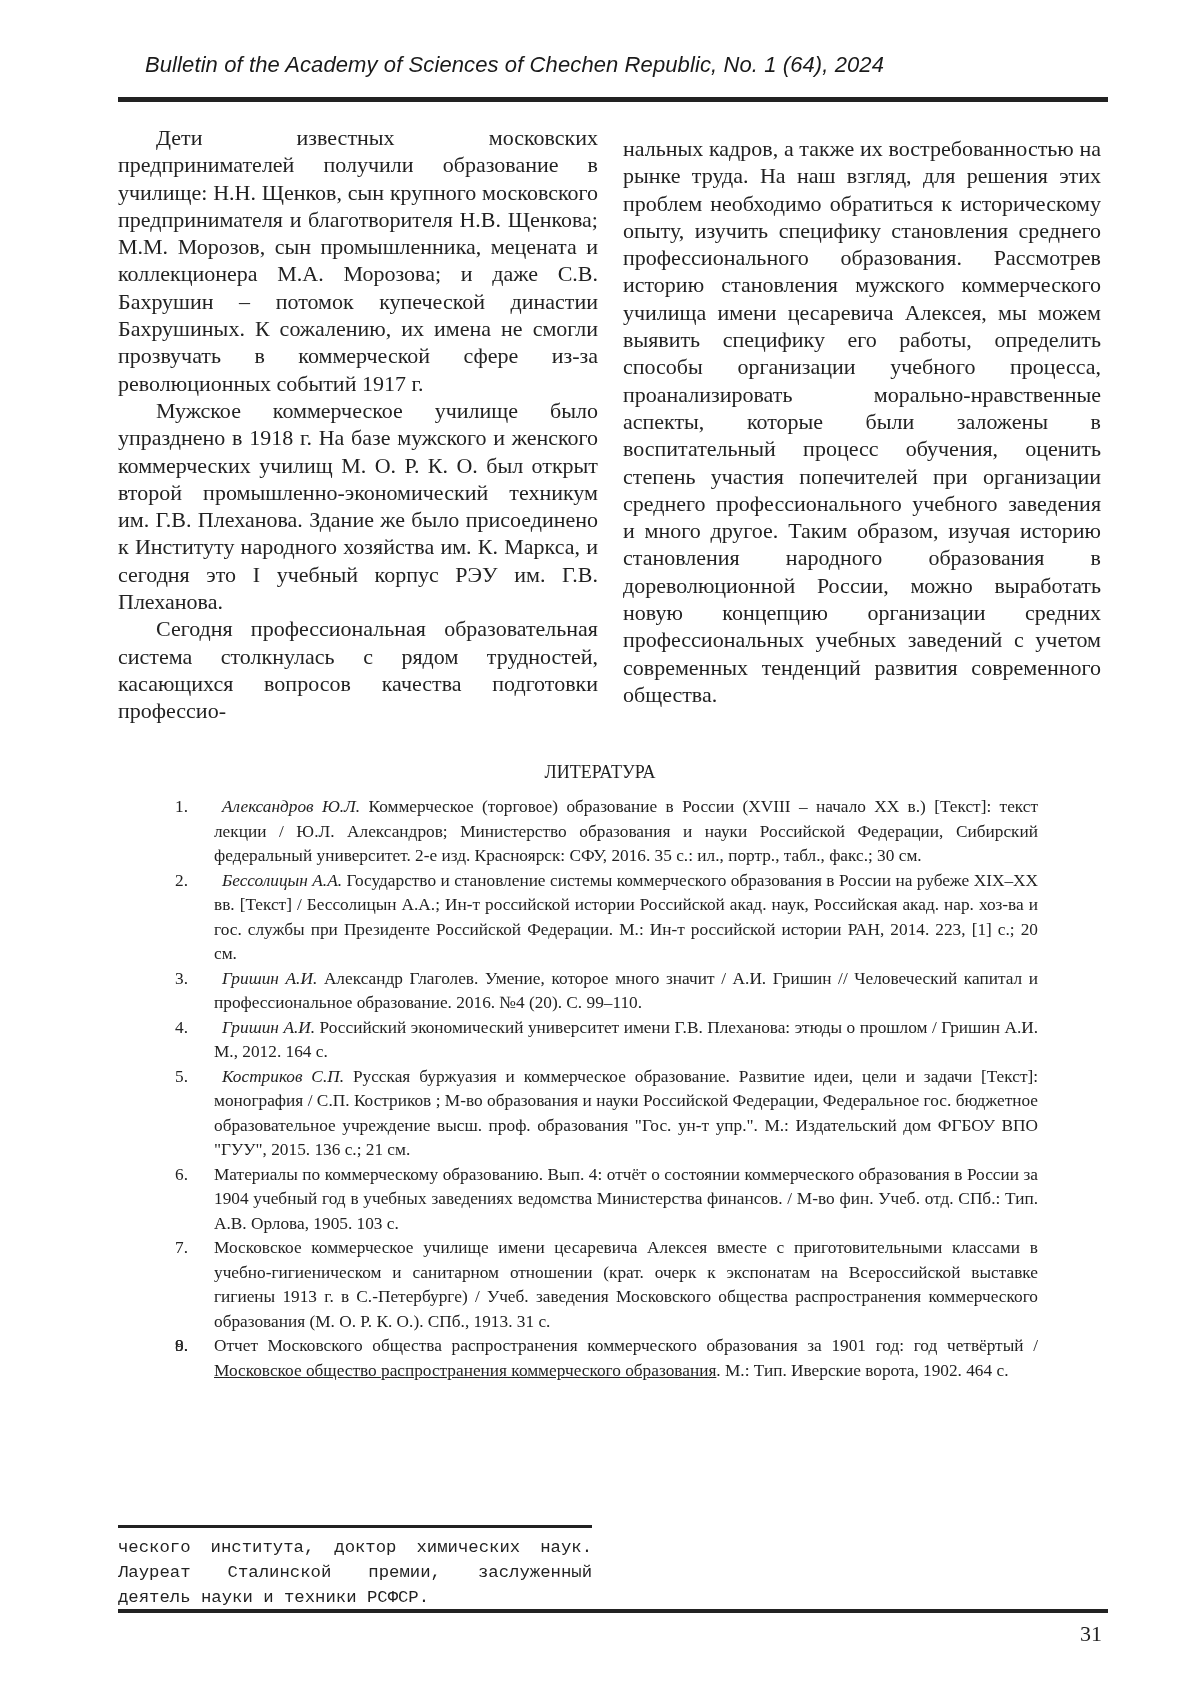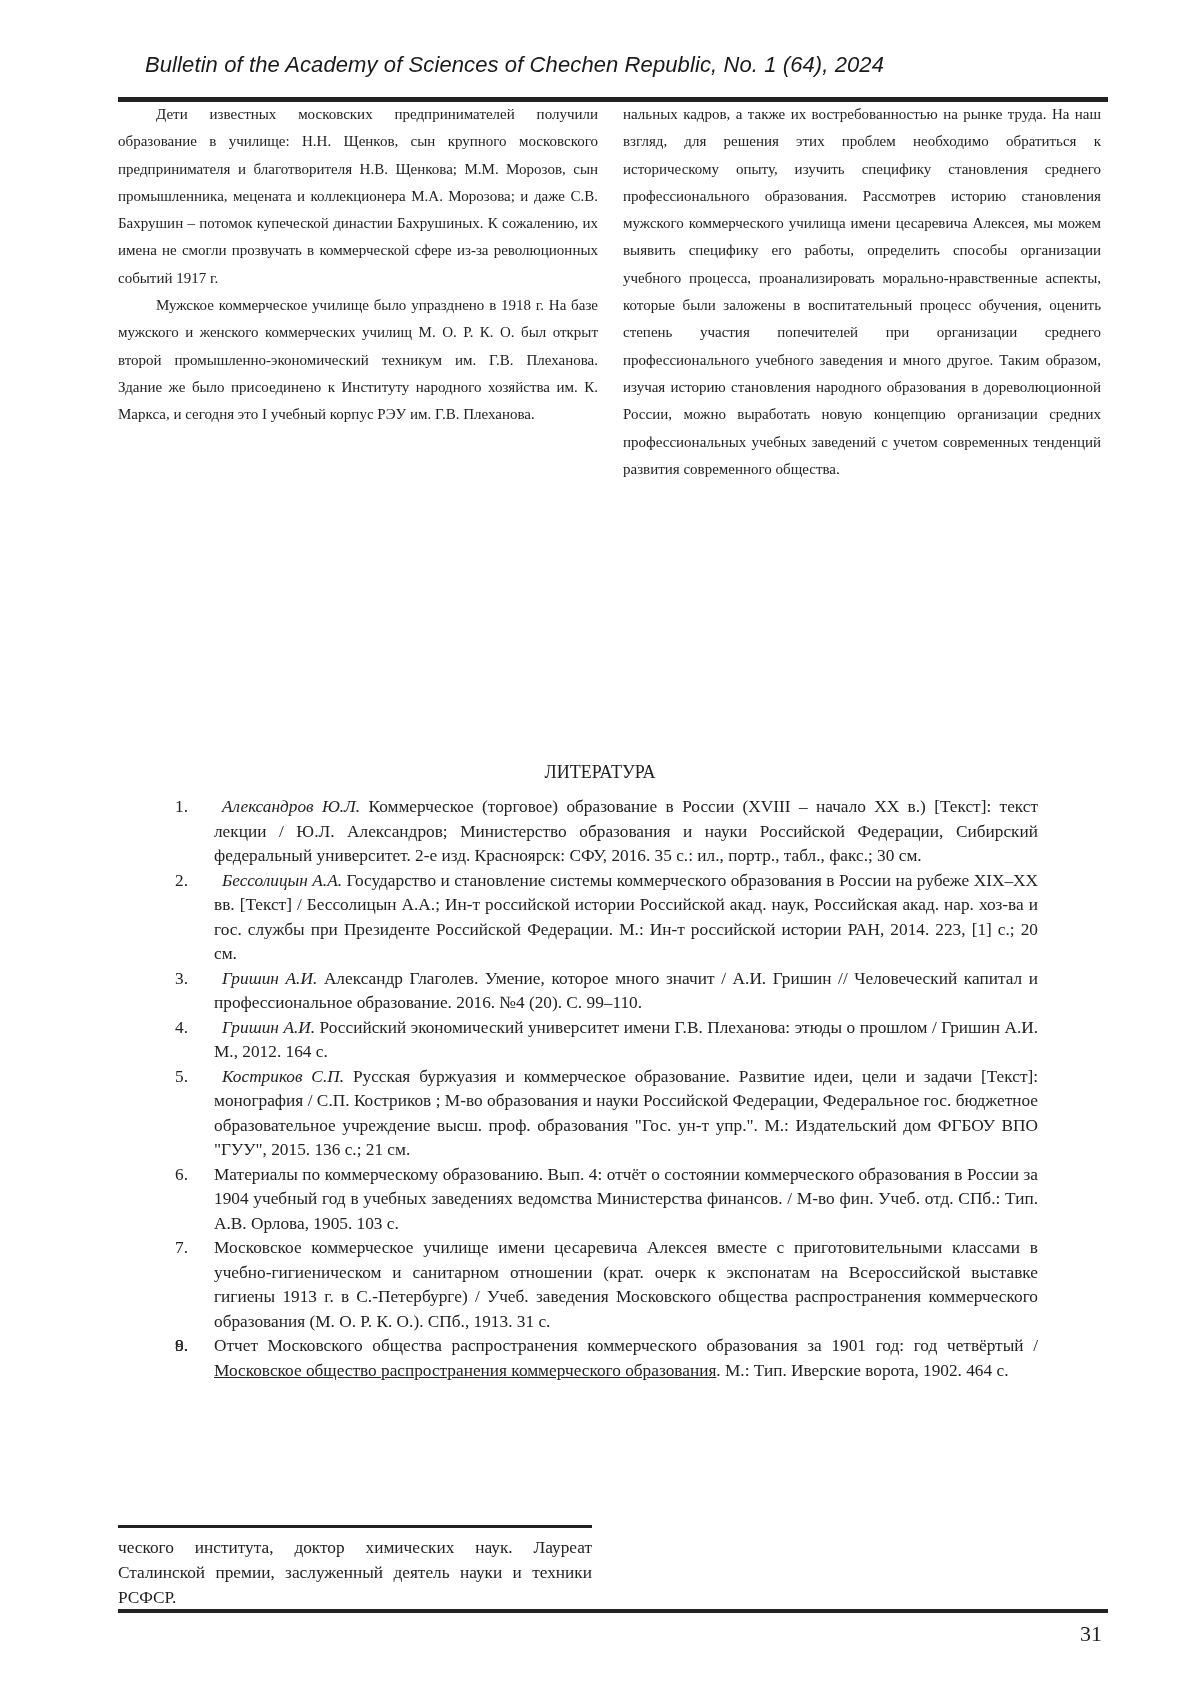--- a/index.html
+++ b/index.html
@@ -4,60 +4,61 @@
 <style>
   html, body { margin:0; padding:0; background:#ffffff; }
   body { width:1200px; height:1698px; position:relative; overflow:hidden; color:#1e1e1e; }
   .header-title {
     position:absolute; left:145px; top:52px; width:950px;
     font-family:"Liberation Sans", sans-serif; font-style:italic;
     font-size:22px; color:#1a1a1a; letter-spacing:0.1px; white-space:nowrap;
   }
   .rule-top { position:absolute; left:118px; top:97px; width:990px; height:5px; background:#222; }
   .col {
-    position:absolute; top:101px; width:480px;
-    font-family:"Liberation Serif", serif; font-size:15px; line-height:27.3px;
+    position:absolute; top:124px; width:480px;
+    font-family:"Liberation Serif", serif; font-size:22px; line-height:27.3px;
     text-align:justify; color:#222;
   }
   .col-left { left:118px; width:480px; }
   .col-right { left:623px; width:478px; }
   .col p { margin:0; text-indent:38px; }
-  .col p.cont { text-indent:0; }
+  .col p.cont { text-indent:0;margin-top:11px; }
   .lit-heading {
     position:absolute; top:762px; left:0; width:1200px; text-align:center;
     font-family:"Liberation Serif", serif; font-size:18px; color:#222;
   }
   .refs {
     position:absolute; top:795px; left:170px; width:868px; margin:0; padding:0; list-style:none;
     font-family:"Liberation Serif", serif; font-size:17.3px; line-height:24.5px; color:#222;
   }
   .refs li { position:relative; padding-left:44px; text-align:justify; margin:0 0 0 0; }
   .refs .num { position:absolute; left:5px; top:0; }
   .refs .author { font-style:italic;margin-left:8px; }
   .refs .u { text-decoration:underline; }
   .fn-rule { position:absolute; left:118px; top:1525px; width:474px; height:3px; background:#222; }
   .footnote {
     position:absolute; left:118px; top:1535px; width:474px;
-    font-family:Liberation Serif, serif; font-size:17.3px; line-height:25px; text-align:justify; color:#222;
+    font-family:Liberation Mono, monospace; font-size:17.3px; line-height:25px; text-align:justify; color:#222;
   }
   .rule-bottom { position:absolute; left:118px; top:1609px; width:990px; height:4px; background:#222; }
   .page-num {
     position:absolute; right:98px; top:1621px;
     font-family:"Liberation Serif", serif; font-size:22px; color:#222;margin-left:31px;
   }
 </style>
 </head>
 <body>
 
 <div class="header-title">Bulletin of the Academy of Sciences of Chechen Republic, No. 1 (64), 2024</div>
 <div class="rule-top"></div>
 
 <div class="col col-left">
   <p>Дети известных московских предпринимателей получили образование в училище: Н.Н. Щенков, сын крупного московского предпринимателя и благотворителя Н.В. Щенкова; М.М. Морозов, сын промышленника, мецената и коллекционера М.А. Морозова; и даже С.В. Бахрушин – потомок купеческой династии Бахрушиных. К сожалению, их имена не смогли прозвучать в коммерческой сфере из-за революционных событий 1917 г.</p>
   <p>Мужское коммерческое училище было упразднено в 1918 г. На базе мужского и женского коммерческих училищ М. О. Р. К. О. был открыт второй промышленно-экономический техникум им. Г.В. Плеханова. Здание же было присоединено к Институту народного хозяйства им. К. Маркса, и сегодня это I учебный корпус РЭУ им. Г.В. Плеханова.</p>
+  <p>Сегодня профессиональная образовательная система столкнулась с рядом трудностей, касающихся вопросов качества подготовки профессио-</p>
 </div>
 
 <div class="col col-right">
   <p class="cont">нальных кадров, а также их востребованностью на рынке труда. На наш взгляд, для решения этих проблем необходимо обратиться к историческому опыту, изучить специфику становления среднего профессионального образования. Рассмотрев историю становления мужского коммерческого училища имени цесаревича Алексея, мы можем выявить специфику его работы, определить способы организации учебного процесса, проанализировать морально-нравственные аспекты, которые были заложены в воспитательный процесс обучения, оценить степень участия попечителей при организации среднего профессионального учебного заведения и много другое. Таким образом, изучая историю становления народного образования в дореволюционной России, можно выработать новую концепцию организации средних профессиональных учебных заведений с учетом современных тенденций развития современного общества.</p>
 </div>
 
 <div class="lit-heading">ЛИТЕРАТУРА</div>
 
 <ol class="refs">
   <li>

